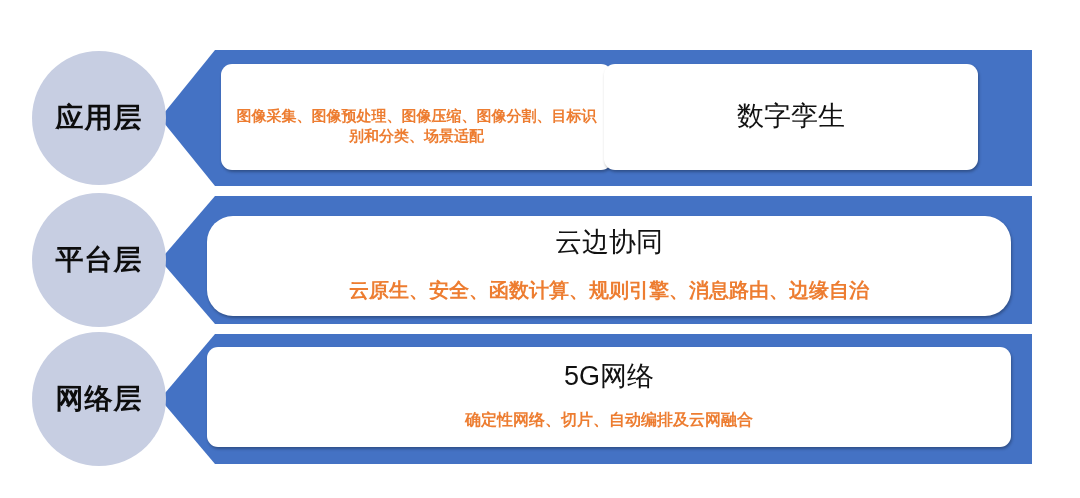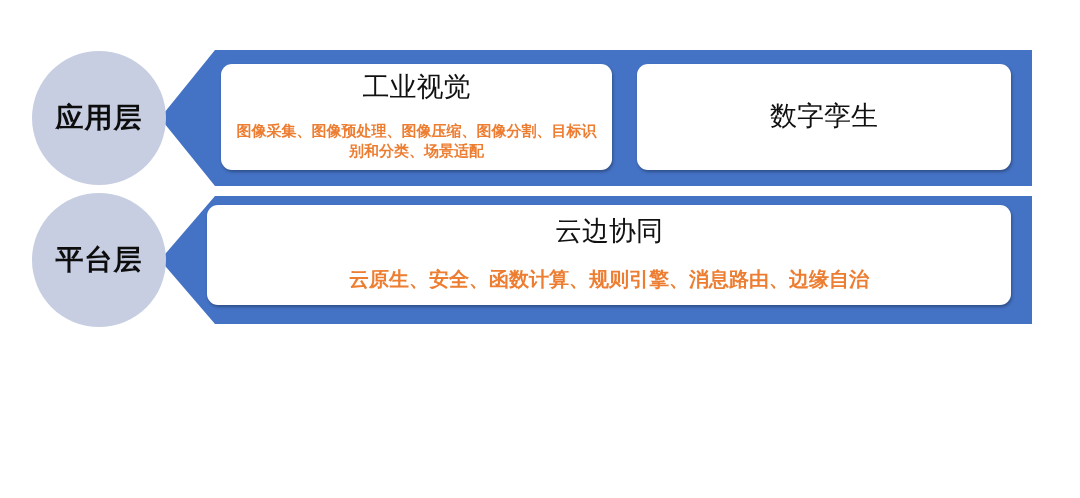--- a/index.html
+++ b/index.html
@@ -104,26 +104,26 @@
     font-weight: bold;
     color: #ed7d31;
     line-height: 1.30;
     text-align: center;
     margin-top: 19px;
   }
 
   
   #row-0 .card { top: 14px; height: 106px; }
   #row-0 .card.card-a { left: 221px; width: 391px; }
-  #row-0 .card.card-b { left: 637px; width: 374px; }
+  #row-0 .card.card-b { left: 604px; width: 374px; }
   #row-0 .card-desc { width: 368px; }
   #row-0 .card.card-b .card-desc { width: 350px; }
 
   
-  #row-1 .card { top: 9px; left: 207px; width: 804px; height: 100px; }
+  #row-1 .card { top: 20px; left: 207px; width: 804px; height: 100px; border-radius: 26px; }
   #row-1 .card-desc { font-size: 20px; }
 
   
   #row-2 .card { top: 13px; left: 207px; width: 804px; height: 100px; }
   #row-2 .card-desc { font-size: 16px; }
 </style>
 </head>
 <body>
 
 <div id="canvas">
@@ -132,21 +132,20 @@
     <svg class="band-svg" viewBox="0 0 1080 136" preserveAspectRatio="none">
       <path d="M 215 0 L 1032 0 L 1032 136 L 215 136 L 160 68 Z" fill="#4472C4"></path>
     </svg>
 
     <div class="layer-circle">
       <span class="layer-circle-label">应用层</span>
     </div>
 
     <div class="cards">
       <div class="card card-a">
-        <div class="card-title">工业视觉</div>
         <div class="card-desc">图像采集、图像预处理、图像压缩、图像分割、目标识别和分类、场景适配</div>
       </div>
       <div class="card card-b">
         <div class="card-title">数字孪生</div>
       </div>
     </div>
   </div>
 
   <div class="layer-row" id="row-1">
     <svg class="band-svg" viewBox="0 0 1080 128" preserveAspectRatio="none">
@@ -158,14 +157,30 @@
     </div>
 
     <div class="cards">
       <div class="card">
         <div class="card-title">云边协同</div>
         <div class="card-desc">云原生、安全、函数计算、规则引擎、消息路由、边缘自治</div>
       </div>
     </div>
   </div>
 
+  <div class="layer-row" id="row-2">
+    <svg class="band-svg" viewBox="0 0 1080 130" preserveAspectRatio="none">
+      <path d="M 215 0 L 1032 0 L 1032 130 L 215 130 L 160 65 Z" fill="#4472C4"></path>
+    </svg>
+
+    <div class="layer-circle">
+      <span class="layer-circle-label">网络层</span>
+    </div>
+
+    <div class="cards">
+      <div class="card">
+        <div class="card-title">5G网络</div>
+        <div class="card-desc">确定性网络、切片、自动编排及云网融合</div>
+      </div>
+    </div>
+  </div>
 
 </div>
 
 </body></html>

